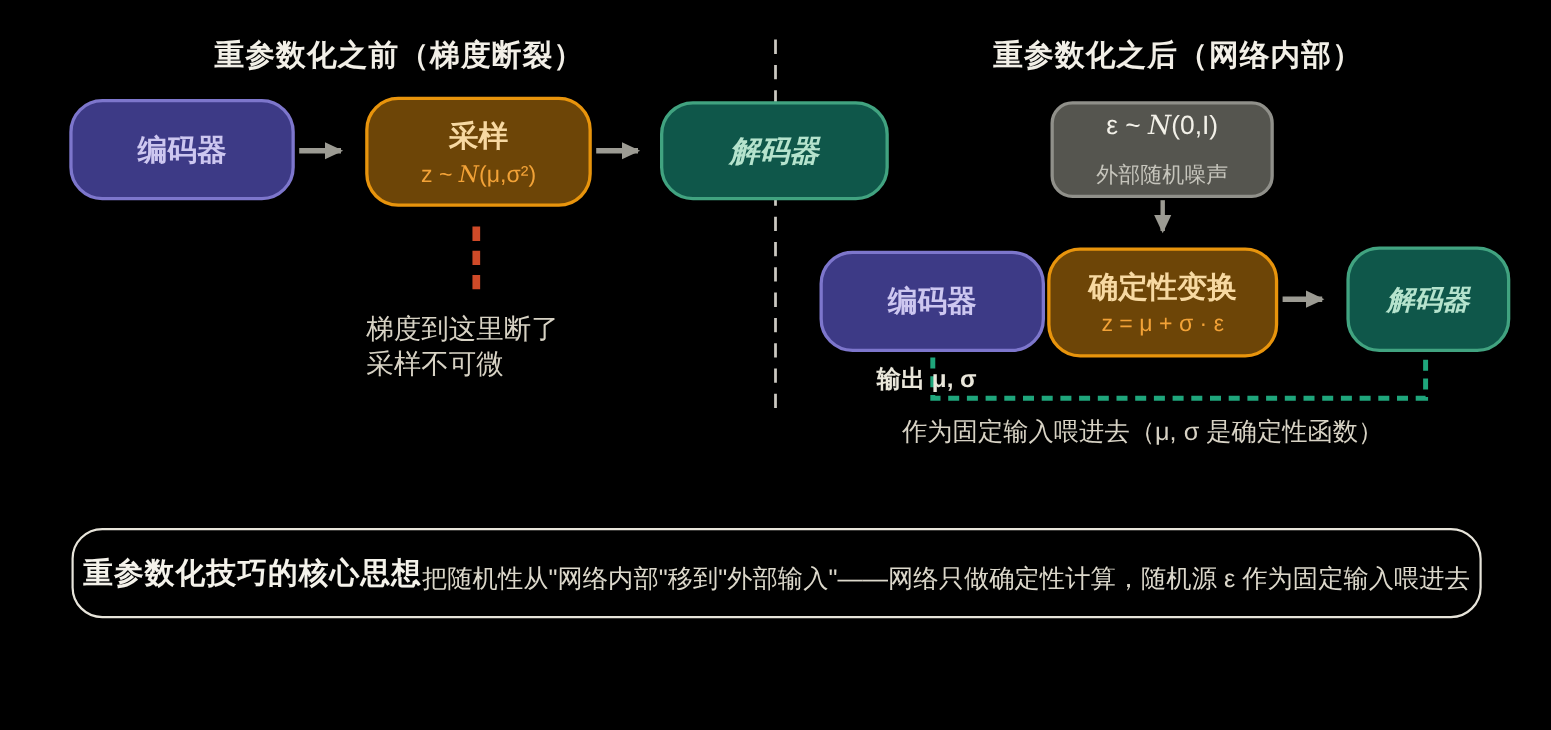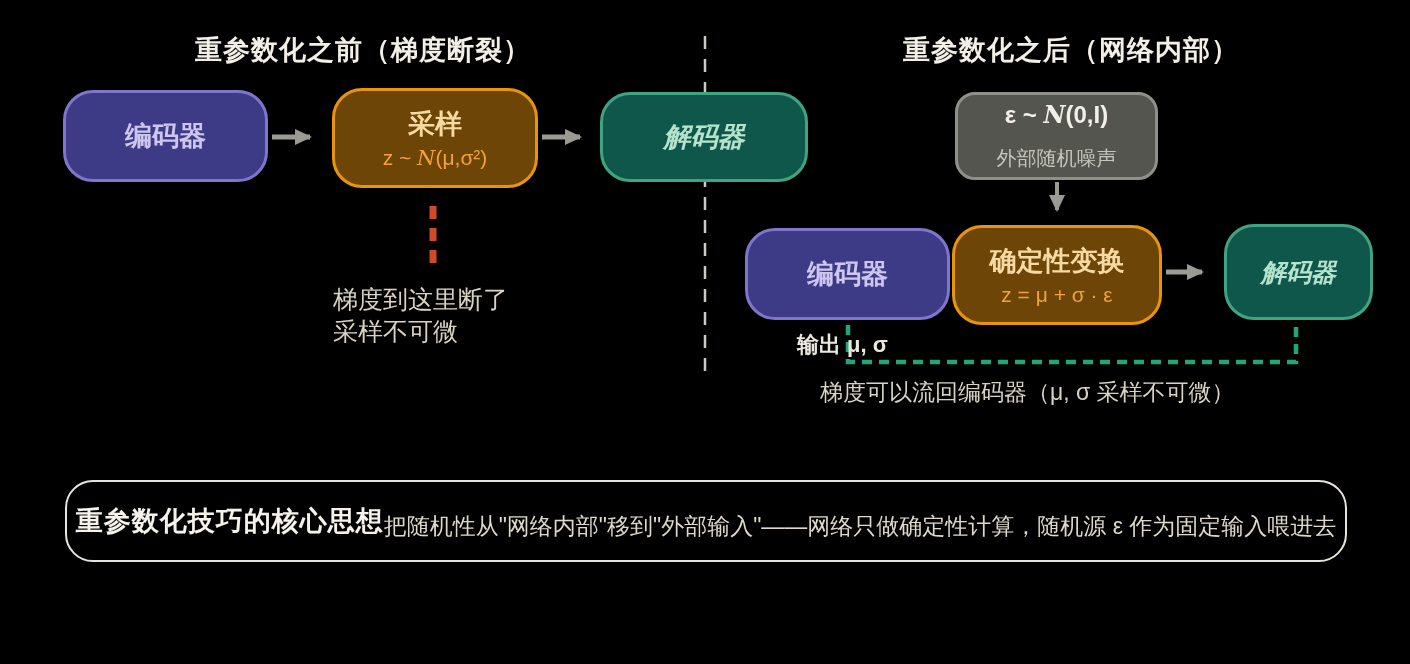--- a/index.html
+++ b/index.html
@@ -81,41 +81,41 @@
   <div class="node teal" style="left:600px;top:92px;width:208px;height:90px;">
     <div class="node-label">解码器</div>
   </div>
 
   <div class="note left-note" style="left:333px;top:283px;width:200px;">
     <div>梯度到这里断了</div>
     <div>采样不可微</div>
   </div>
 
   <div class="node gray" style="left:955px;top:92px;width:203px;height:88px;">
-    <div class="node-label" style="font-weight:bold;"><span>ε ~ </span><span class="script-n">N</span><span>(0,I)</span></div>
+    <div class="node-label" style="font-weight:normal;"><span>ε ~ </span><span class="script-n">N</span><span>(0,I)</span></div>
     <div class="node-sub">外部随机噪声</div>
   </div>
 
   <div class="node purple" style="left:745px;top:228px;width:205px;height:92px;">
     <div class="node-label">编码器</div>
   </div>
 
   <div class="node brown" style="left:952px;top:225px;width:210px;height:100px;">
     <div class="node-label">确定性变换</div>
     <div class="node-sub">z = μ + σ · ε</div>
   </div>
 
   <div class="node teal" style="left:1224px;top:224px;width:149px;height:96px;">
     <div class="node-label" style="font-size:25px;">解码器</div>
   </div>
 
   <div class="output-label" style="left:797px;top:330px;">输出 μ, σ</div>
 
   <div class="note right-note" style="left:820px;top:376px;width:500px;">
-    <div>梯度可以流回编码器（μ, σ 采样不可微）</div>
+    <div>作为固定输入喂进去（μ, σ 是确定性函数）</div>
   </div>
 
   <div class="summary-box">
     <div class="summary-title">重参数化技巧的核心思想</div>
     <div class="summary-body">把随机性从"网络内部"移到"外部输入"——网络只做确定性计算，随机源 ε 作为固定输入喂进去</div>
   </div>
 
 </div>
 
 </body></html>

